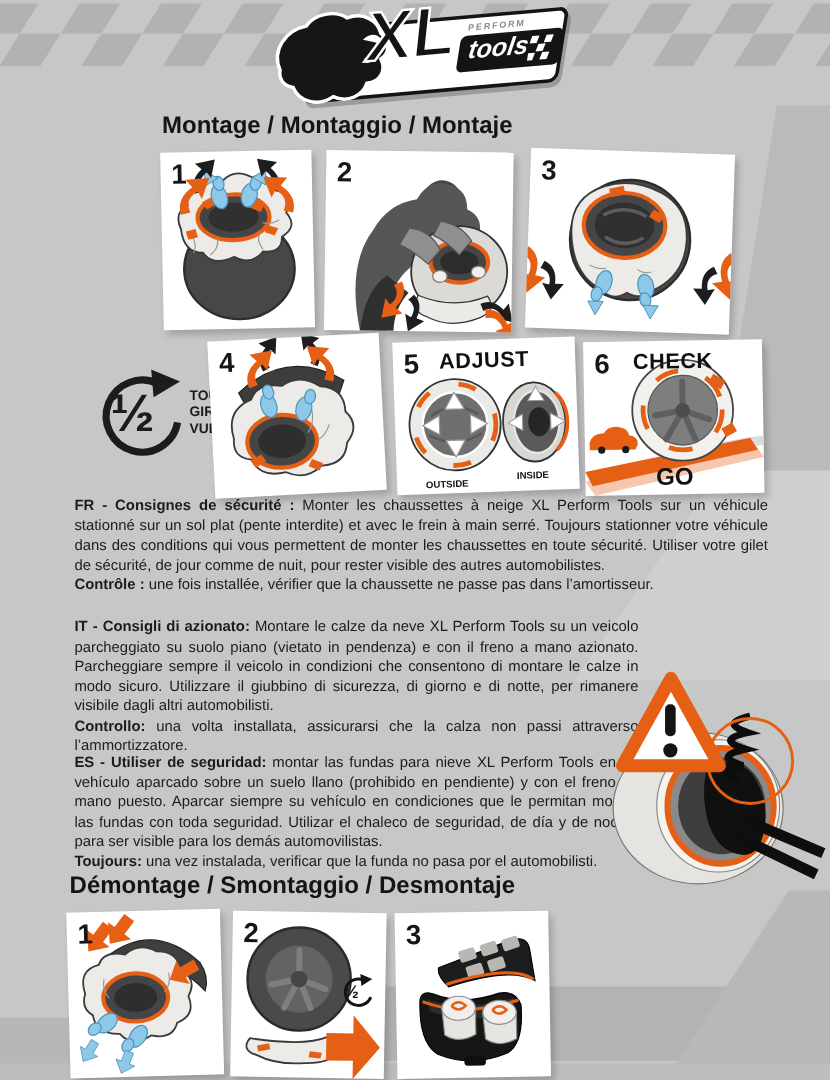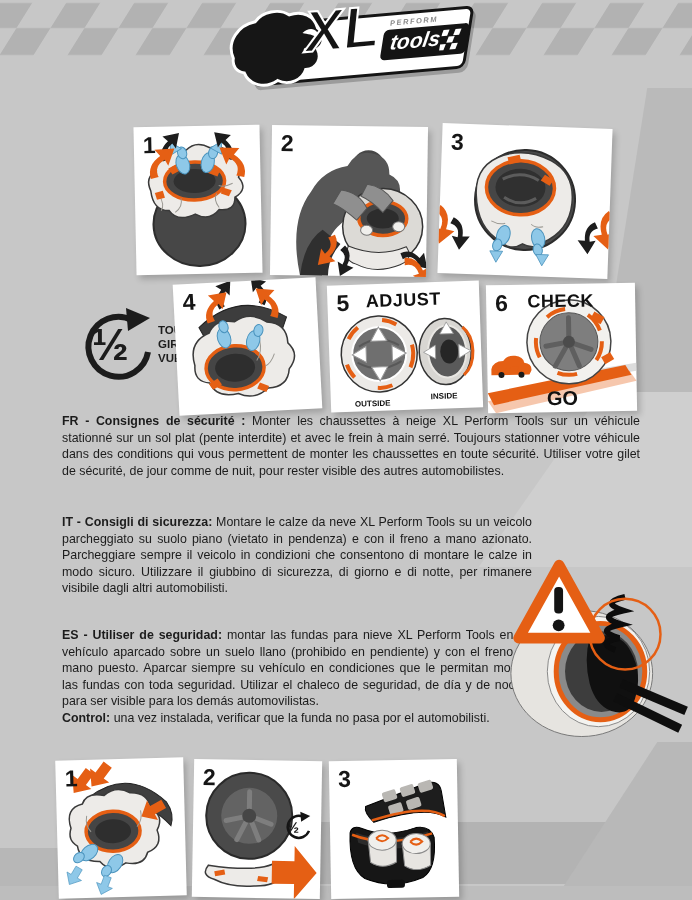--- a/index.html
+++ b/index.html
@@ -113,20 +113,21 @@
             <rect x="2" y="3" width="6" height="6" transform="skewX(-14)"></rect>
             <rect x="14" y="3" width="6" height="6" transform="skewX(-14)"></rect>
         <rect x="10" y="10" width="6" height="6" transform="skewX(-14)"></rect>
             <rect x="4" y="17" width="6" height="6" transform="skewX(-14)"></rect>
         <rect x="16" y="17" width="6" height="6" transform="skewX(-14)"></rect>
           </g>
       </svg>
     </div>
   </div>
 
+  <div class="sec-title" style="left:135px;top:94px;">Montage / Montaggio / Montaje</div>
 
   <div class="card" style="left:135px;top:126px;width:126px;height:148px;transform:rotate(-1.2deg);">
     <span class="num">1</span>
     <svg viewBox="0 0 126 148">
       <ellipse cx="64" cy="98" rx="46" ry="42" fill="#474747" stroke="#2e2e2e" stroke-width="2"></ellipse>
       <path class="sock" d="M16,64 Q10,50 22,44 Q18,32 34,30 Q38,20 52,24 Q62,14 76,22 Q92,18 96,32
         Q110,38 104,52 Q114,64 100,72 Q100,86 84,84 Q74,96 60,88 Q42,96 34,84 Q18,84 16,64 Z"></path>
       <ellipse cx="60" cy="55" rx="30" ry="19" fill="#454545"></ellipse>
       <ellipse cx="60" cy="55" rx="30" ry="19" fill="none" class="os" stroke-width="3.5"></ellipse>
       <ellipse cx="60" cy="55" rx="21" ry="12" fill="#303030"></ellipse>
@@ -274,52 +275,61 @@
       <circle cx="82" cy="58" r="6" fill="#4c4c4c"></circle>
       <path class="o" d="M108,28 l10,6 -4,7 -10,-6 Z"></path>
         <path class="o" d="M114,74 l9,-5 4,7 -9,5 Z"></path>
     </svg>
     <span class="go">GO</span>
   </div>
 
   <div class="para" style="left:62px;top:413px;width:578px;">
     <b>FR - Consignes de sécurité :</b>
     <span>Monter les chaussettes à neige XL Perform Tools sur un véhicule stationné sur un sol plat (pente interdite) et avec le frein à main serré. Toujours stationner votre véhicule dans des conditions qui vous permettent de monter les chaussettes en toute sécurité. Utiliser votre gilet de sécurité, de jour comme de nuit, pour rester visible des autres automobilistes.</span>
+    <div>
+      <b>Contrôle :</b>
+      <span>une fois installée, vérifier que la chaussette ne passe pas dans l’amortisseur.</span>
+    </div>
   </div>
 
   <div class="para" style="left:62px;top:514px;width:470px;">
-    <b>IT - Consigli di sicurezza:</b>
+    <b>IT - Consigli di azionato:</b>
     <span>Montare le calze da neve XL Perform Tools su un veicolo parcheggiato su suolo piano (vietato in pendenza) e con il freno a mano azionato. Parcheggiare sempre il veicolo in condizioni che consentono di montare le calze in modo sicuro. Utilizzare il giubbino di sicurezza, di giorno e di notte, per rimanere visibile dagli altri automobilisti.</span>
+    <div>
+      <b>Controllo:</b>
+      <span>una volta installata, assicurarsi che la calza non passi attraverso l’ammortizzatore.</span>
+    </div>
   </div>
 
   <div class="para" style="left:62px;top:627px;width:470px;">
     <b>ES - Utiliser de seguridad:</b>
     <span>montar las fundas para nieve XL Perform Tools en un vehículo aparcado sobre un suelo llano (prohibido en pendiente) y con el freno de mano puesto. Aparcar siempre su vehículo en condiciones que le permitan montar las fundas con toda seguridad. Utilizar el chaleco de seguridad, de día y de noche, para ser visible para los demás automovilistas.</span>
     <div>
-      <b>Control:</b>
+      <b>Toujours:</b>
       <span>una vez instalada, verificar que la funda no pasa por el automobilisti.</span>
     </div>
   </div>
 
   <svg class="deco" style="left:505px;top:542px;" width="187" height="205" viewBox="0 0 190 205">
     <ellipse cx="78" cy="132" rx="72" ry="64" fill="#e6e4e0" stroke="#777"></ellipse>
     <ellipse cx="95" cy="130" rx="52" ry="56" fill="#f4f3f0" stroke="#888"></ellipse>
     <ellipse cx="97" cy="130" rx="44" ry="48" fill="#8a8a8a"></ellipse>
     <ellipse cx="97" cy="130" rx="45" ry="49" fill="none" class="os" stroke-width="5"></ellipse>
     <ellipse cx="98" cy="130" rx="37" ry="41" fill="#3d3d3d"></ellipse>
     <path fill="#101010" d="M86,96 q30,-10 42,14 q12,22 4,48 q-6,18 -24,12 q-16,-6 -22,-28 q-6,-24 0,-46 Z"></path>
     <path fill="none" stroke="#0c0c0c" stroke-width="6" d="M122,54 q-26,6 -2,14 q-28,6 -2,14 q-28,6 -2,14 q-24,5 -4,12"></path>
     <path stroke="#0e0e0e" stroke-width="9" d="M118,142 L184,170"></path>
     <path stroke="#0e0e0e" stroke-width="9" d="M112,156 L178,188"></path>
     <circle cx="122" cy="92" r="36" fill="none" class="os" stroke-width="2.5"></circle>
     <path d="M14,96 L96,96 55,22 Z" fill="#fff" class="os" stroke-width="11" stroke-linejoin="round"></path>
     <rect x="50" y="44" width="9" height="27" rx="4" fill="#141414"></rect>
     <circle cx="54.5" cy="83" r="6" fill="#141414"></circle>
   </svg>
 
+  <div class="sec-title" style="left:58px;top:727px;">Démontage / Smontaggio / Desmontaje</div>
 
   <div class="card" style="left:57px;top:759px;width:128px;height:138px;transform:rotate(-1.5deg);">
     <span class="num">1</span>
     <svg viewBox="0 0 128 138">
       <path fill="#3f3f3f" stroke="#222" d="M32,38 Q72,8 110,44 Q118,56 114,68 Q80,30 42,56 Z"></path>
       <path class="sock" d="M14,68 Q8,48 26,44 Q30,32 48,36 Q60,26 74,34 Q92,34 94,50 Q108,58 100,72
         Q106,88 90,94 Q86,108 68,104 Q52,114 42,102 Q22,102 20,86 Q10,80 14,68 Z"></path>
       <ellipse cx="56" cy="72" rx="27" ry="20" class="open"></ellipse>
       <ellipse cx="56" cy="72" rx="18" ry="12" fill="#2e2e2e"></ellipse>
       <path class="crease" d="M84,52 q2,10 -4,16 M30,56 q-2,10 4,16"></path>

